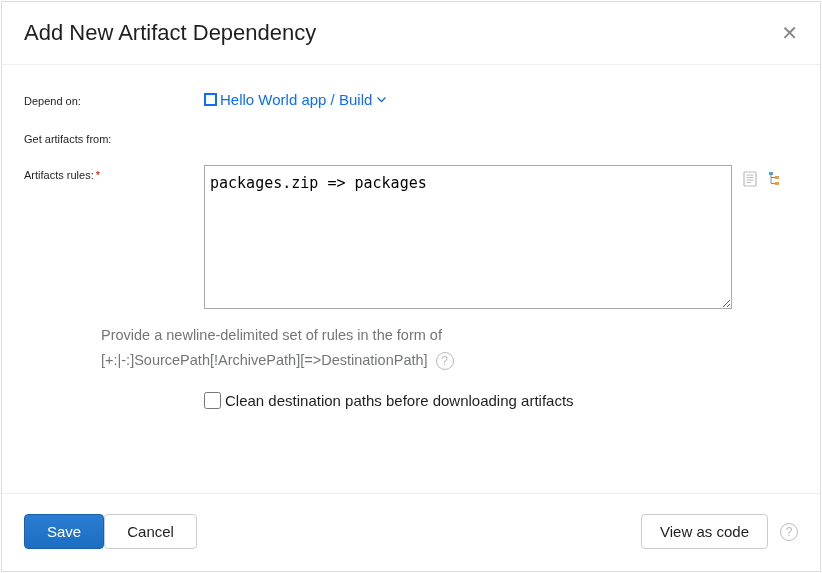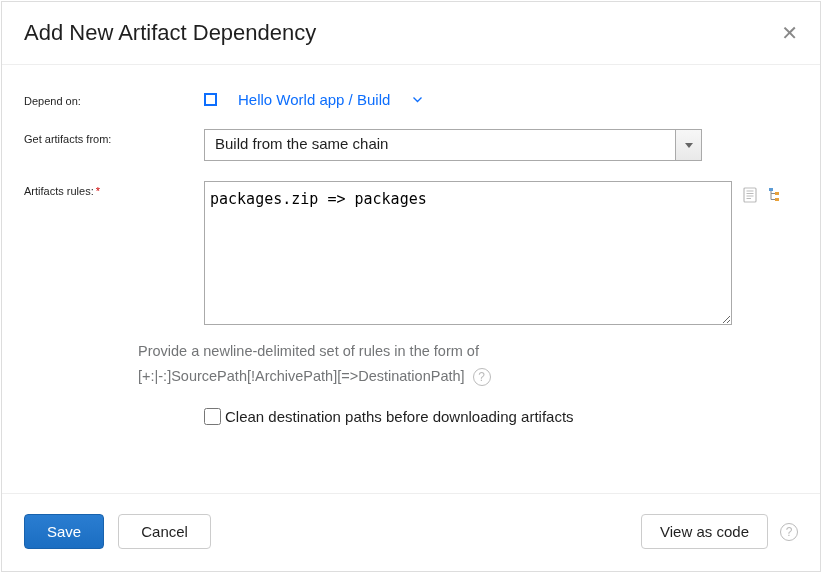--- a/index.html
+++ b/index.html
@@ -65,21 +65,21 @@
       margin-left: 2px;
     }
     .form-value {
       flex: 1;
     }
     .depend-on-link {
       color: #0d6efd;
       text-decoration: none;
       display: inline-flex;
       align-items: center;
-      gap: 21px;
+      gap: 3px;
       font-size: 15px;
     }
     .project-icon {
       width: 13px;
       height: 13px;
       border: 2px solid #0d6efd;
       display: inline-block;
       flex-shrink: 0;
     }
     .chevron-down {
@@ -139,21 +139,21 @@
     }
     .icon-btn {
       width: 16px;
       height: 16px;
       cursor: pointer;
       display: flex;
       align-items: center;
       justify-content: center;
     }
     .hint-row {
-      margin-left: 114px;
+      margin-left: 77px;
       color: #737577;
       font-size: 14.5px;
       line-height: 1.7;
       margin-top: -6px;
       margin-bottom: 20px;
     }
     .hint-row .help-icon-small {
       display: inline-flex;
       vertical-align: middle;
       margin-left: 4px;
@@ -175,21 +175,20 @@
     }
     .dialog-footer {
       display: flex;
       justify-content: space-between;
       align-items: center;
       padding: 20px 22px 22px 22px;
       border-top: 1px solid #eee;
     }
     .footer-left {
       display: flex;
-      gap: 14px;
     }
     .footer-right {
       display: flex;
       align-items: center;
       gap: 12px;
     }
     .btn {
       padding: 8px 22px;
       font-size: 15px;
       border-radius: 4px;
@@ -250,30 +249,20 @@
             <svg width="9" height="6" viewBox="0 0 9 6">
               <path d="M0.5 0.5 L4.5 4.5 L8.5 0.5" stroke="#0d6efd" stroke-width="1.3" fill="none"></path>
             </svg>
           </span>
         </a>
       </div>
     </div>
 
     <div class="form-row">
       <div class="form-label">Get artifacts from:</div>
-      <div class="form-value select-row">
-        <div class="select-wrap">
-          <div class="select-field">Build from the same chain</div>
-          <div class="select-arrow">
-            <svg viewBox="0 0 8 5">
-                <path d="M0 0 L4 5 L8 0 Z" fill="#666"></path>
-              </svg>
-          </div>
-        </div>
-      </div>
     </div>
 
     <div class="form-row artifacts-row">
       <div class="form-label">
         <span>Artifacts rules:</span><span class="req">*</span>
       </div>
       <div class="form-value">
         <textarea class="artifacts-textarea" style="">packages.zip =&gt; packages</textarea>
         <div class="textarea-icons">
           <div class="icon-btn">

